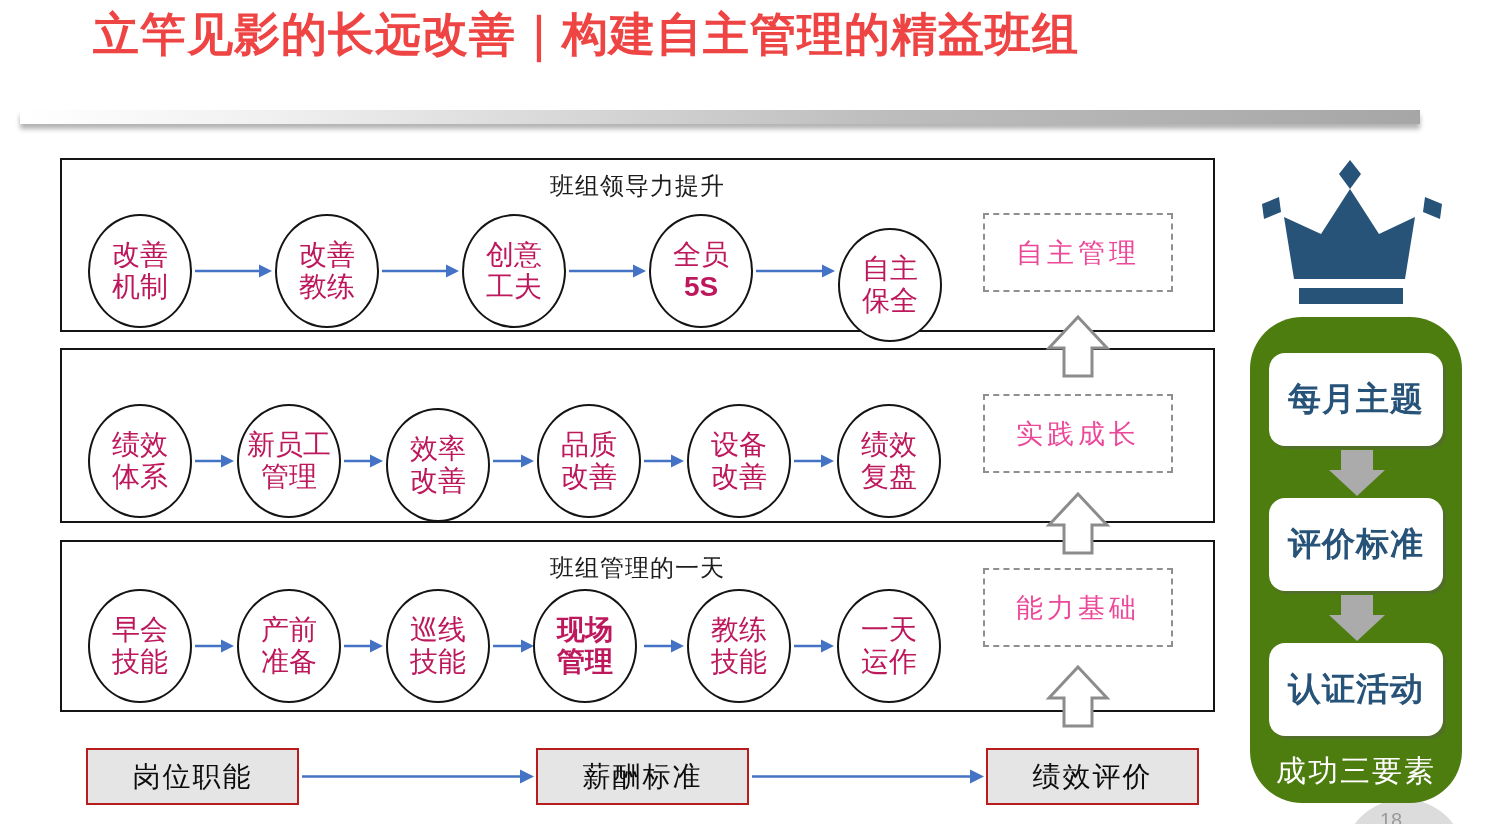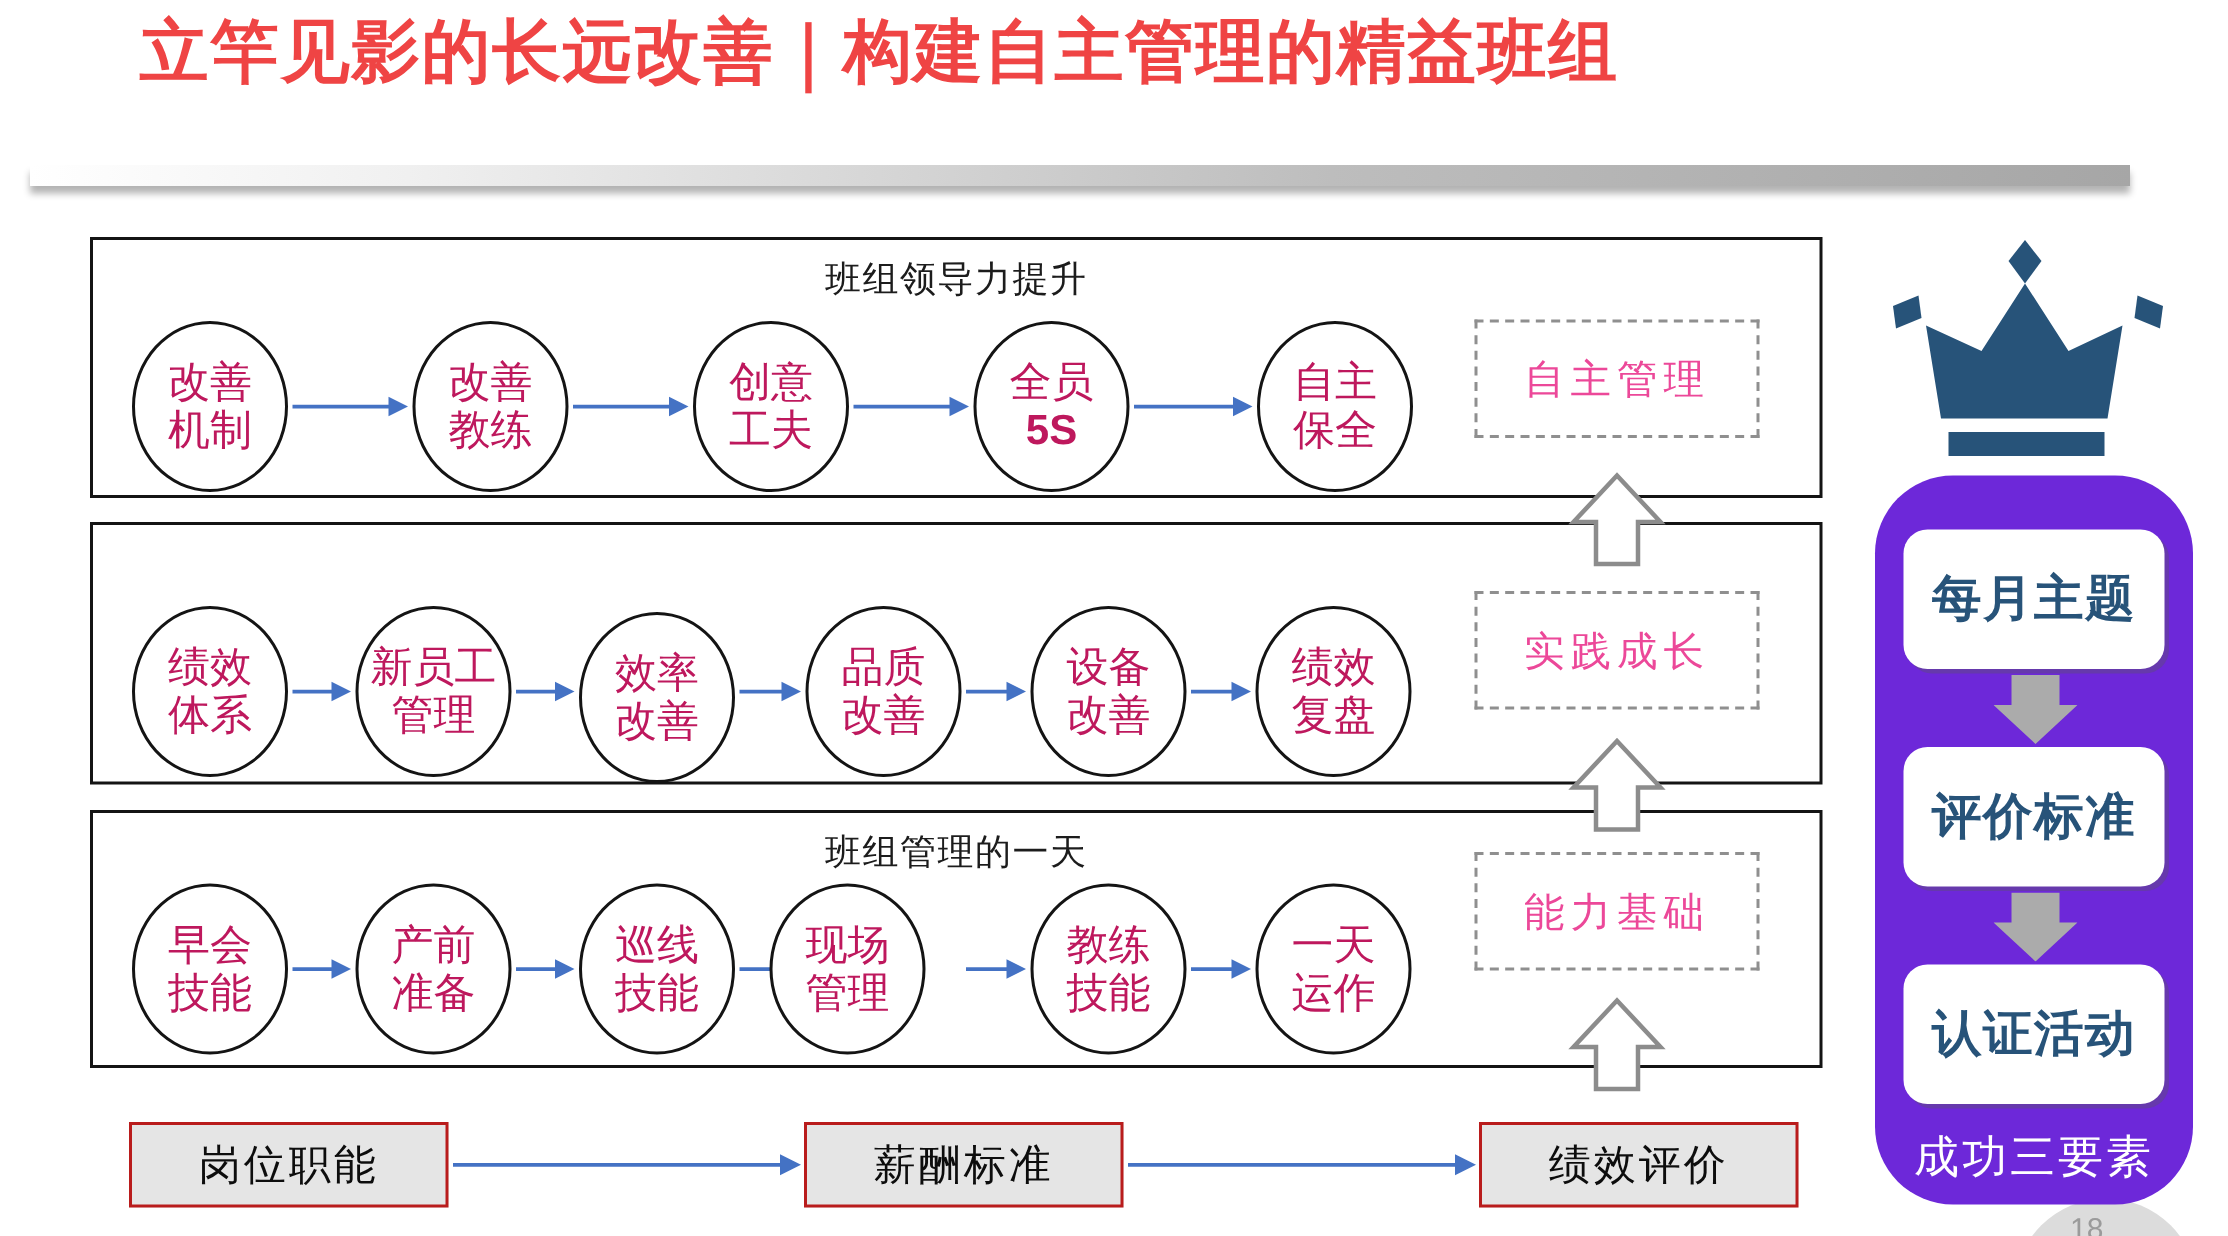--- a/index.html
+++ b/index.html
@@ -43,21 +43,21 @@
     border:2px solid #b91c1c;box-sizing:border-box;z-index:1;
     display:flex;align-items:center;justify-content:center;
     font-size:28px;letter-spacing:2px;color:#0d0d0d;
   }
   .gray-circle{
     position:absolute;left:1343px;top:799px;width:122px;height:122px;border-radius:50%;
     background:#dcdcdc;z-index:1;
   }
   .panel{
     position:absolute;left:1250px;top:317px;width:212px;height:486px;border-radius:52px;
-    background:#6d28d9;z-index:2;
+    background:#4d7c0f;z-index:2;
   }
   .pitem{
     position:absolute;left:19px;width:174px;height:93px;background:#ffffff;border-radius:16px;
     display:flex;align-items:center;justify-content:center;
     font-size:33px;font-weight:700;color:#275379;letter-spacing:1px;
     box-shadow:3px 3px 0 rgba(90,90,90,0.35);
   }
   .pdown{position:absolute;left:79px;width:56px;height:46px;}
   .pcaption{
     position:absolute;left:0;right:0;top:434px;text-align:center;
@@ -98,21 +98,21 @@
           <span>教练</span>
         </div>
         <div class="circle" style="left: 400px; top: 54px;">
           <span>创意</span>
           <span>工夫</span>
         </div>
         <div class="circle" style="left: 587px; top: 54px;">
           <span>全员</span>
           <span class="bold">5S</span>
         </div>
-        <div class="circle" style="left: 776px; top: 54px;">
+        <div class="circle" style="left: 776px; top: 68px;">
           <span>自主</span>
           <span>保全</span>
         </div>
         <div class="tag" style="left: 921px; top: 53px; width: 190px; height: 79px;">自主管理</div>
       </div>
       <div class="row" style="top: 348px; height: 175px;">
         <svg class="row-arrows" width="1151" height="171">
           <line x1="133" y1="111" x2="163" y2="111" stroke="#4472C4" stroke-width="2.5"></line>
           <polygon points="172,111 159,104.5 159,117.5" fill="#4472C4"></polygon>
           <line x1="282" y1="111" x2="312" y2="111" stroke="#4472C4" stroke-width="2.5"></line>
@@ -169,21 +169,21 @@
           <span>技能</span>
         </div>
         <div class="circle" style="left: 175px; top: 47px;">
           <span>产前</span>
           <span>准备</span>
         </div>
         <div class="circle" style="left: 324px; top: 47px;">
           <span>巡线</span>
           <span>技能</span>
         </div>
-        <div class="circle" style="left: 451px; top: 47px;">
+        <div class="circle" style="left: 471px; top: 47px; font-weight: bold;">
           <span>现场</span>
           <span>管理</span>
         </div>
         <div class="circle" style="left: 625px; top: 47px;">
           <span>教练</span>
           <span>技能</span>
         </div>
         <div class="circle" style="left: 775px; top: 47px;">
           <span>一天</span>
           <span>运作</span>

